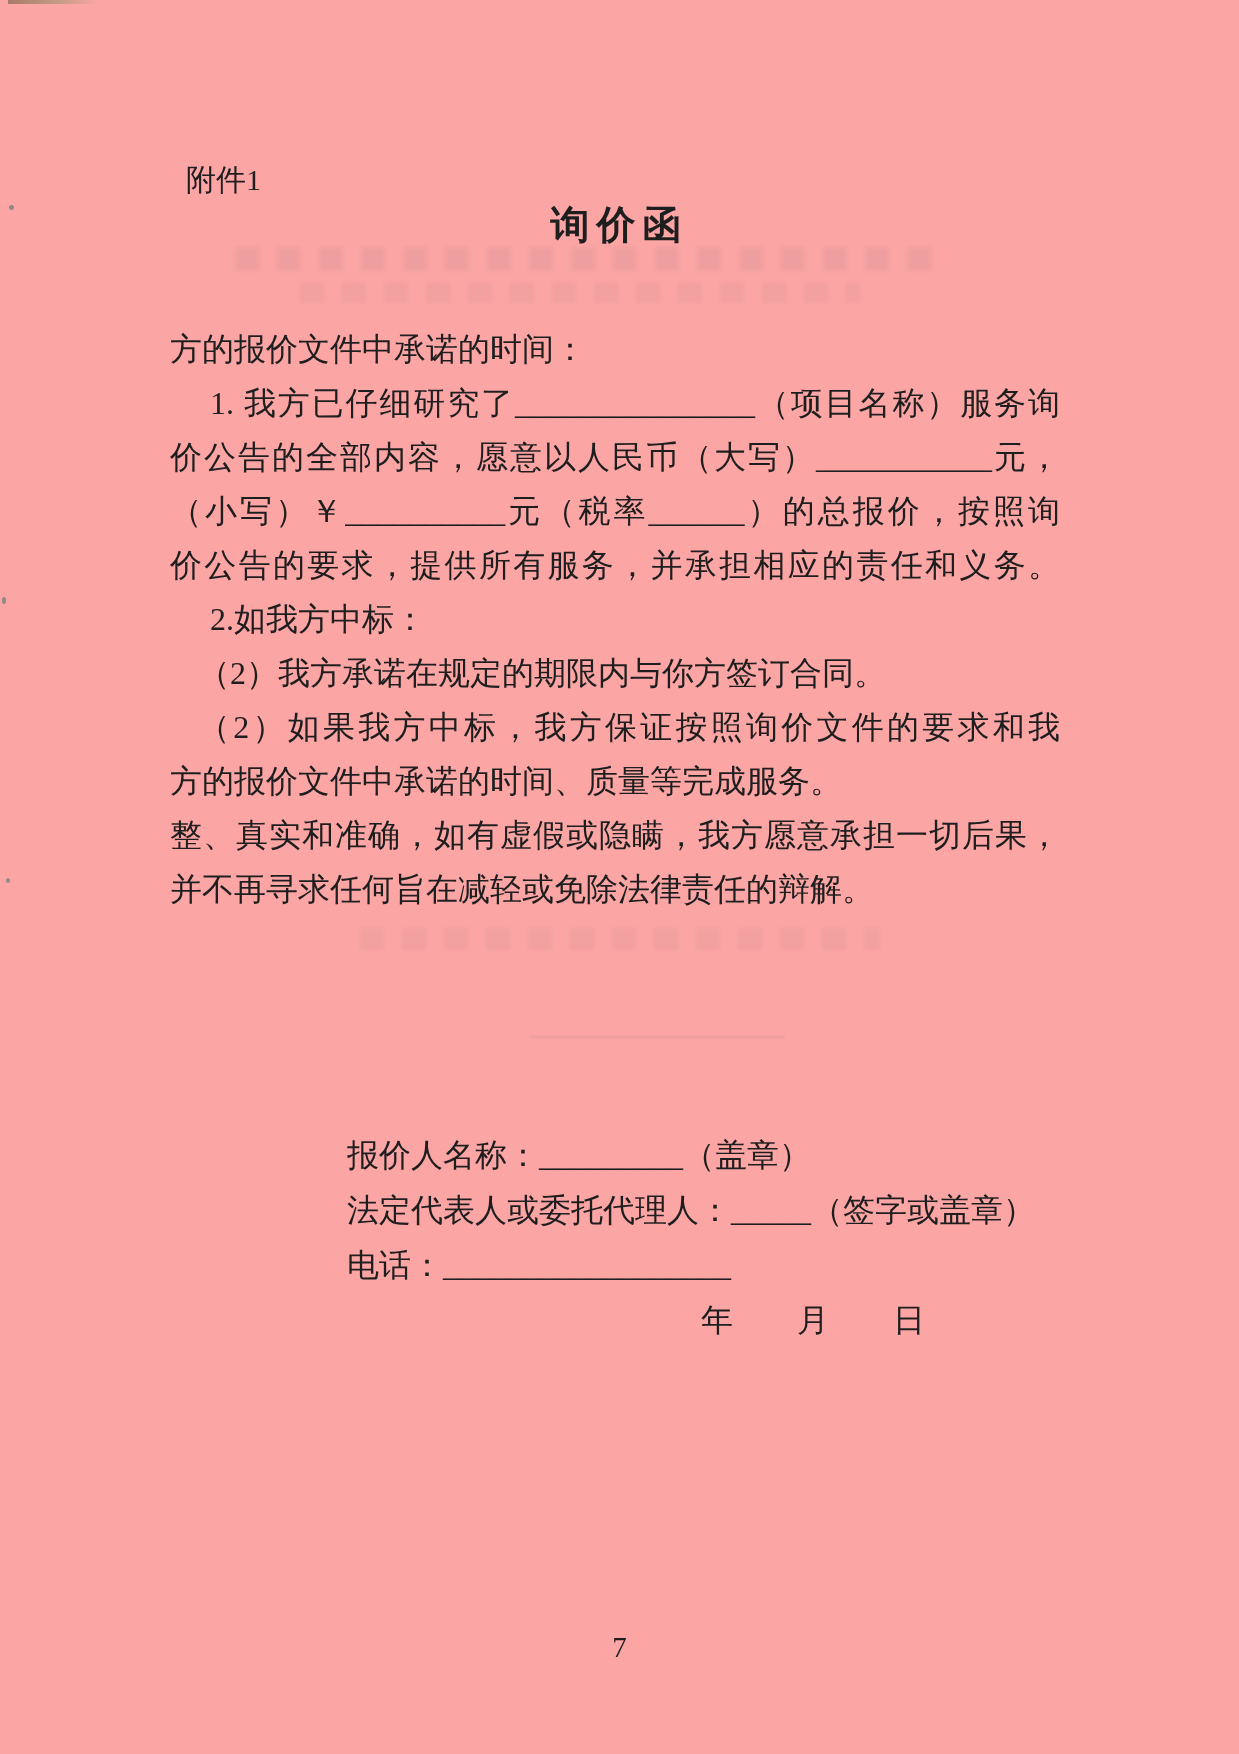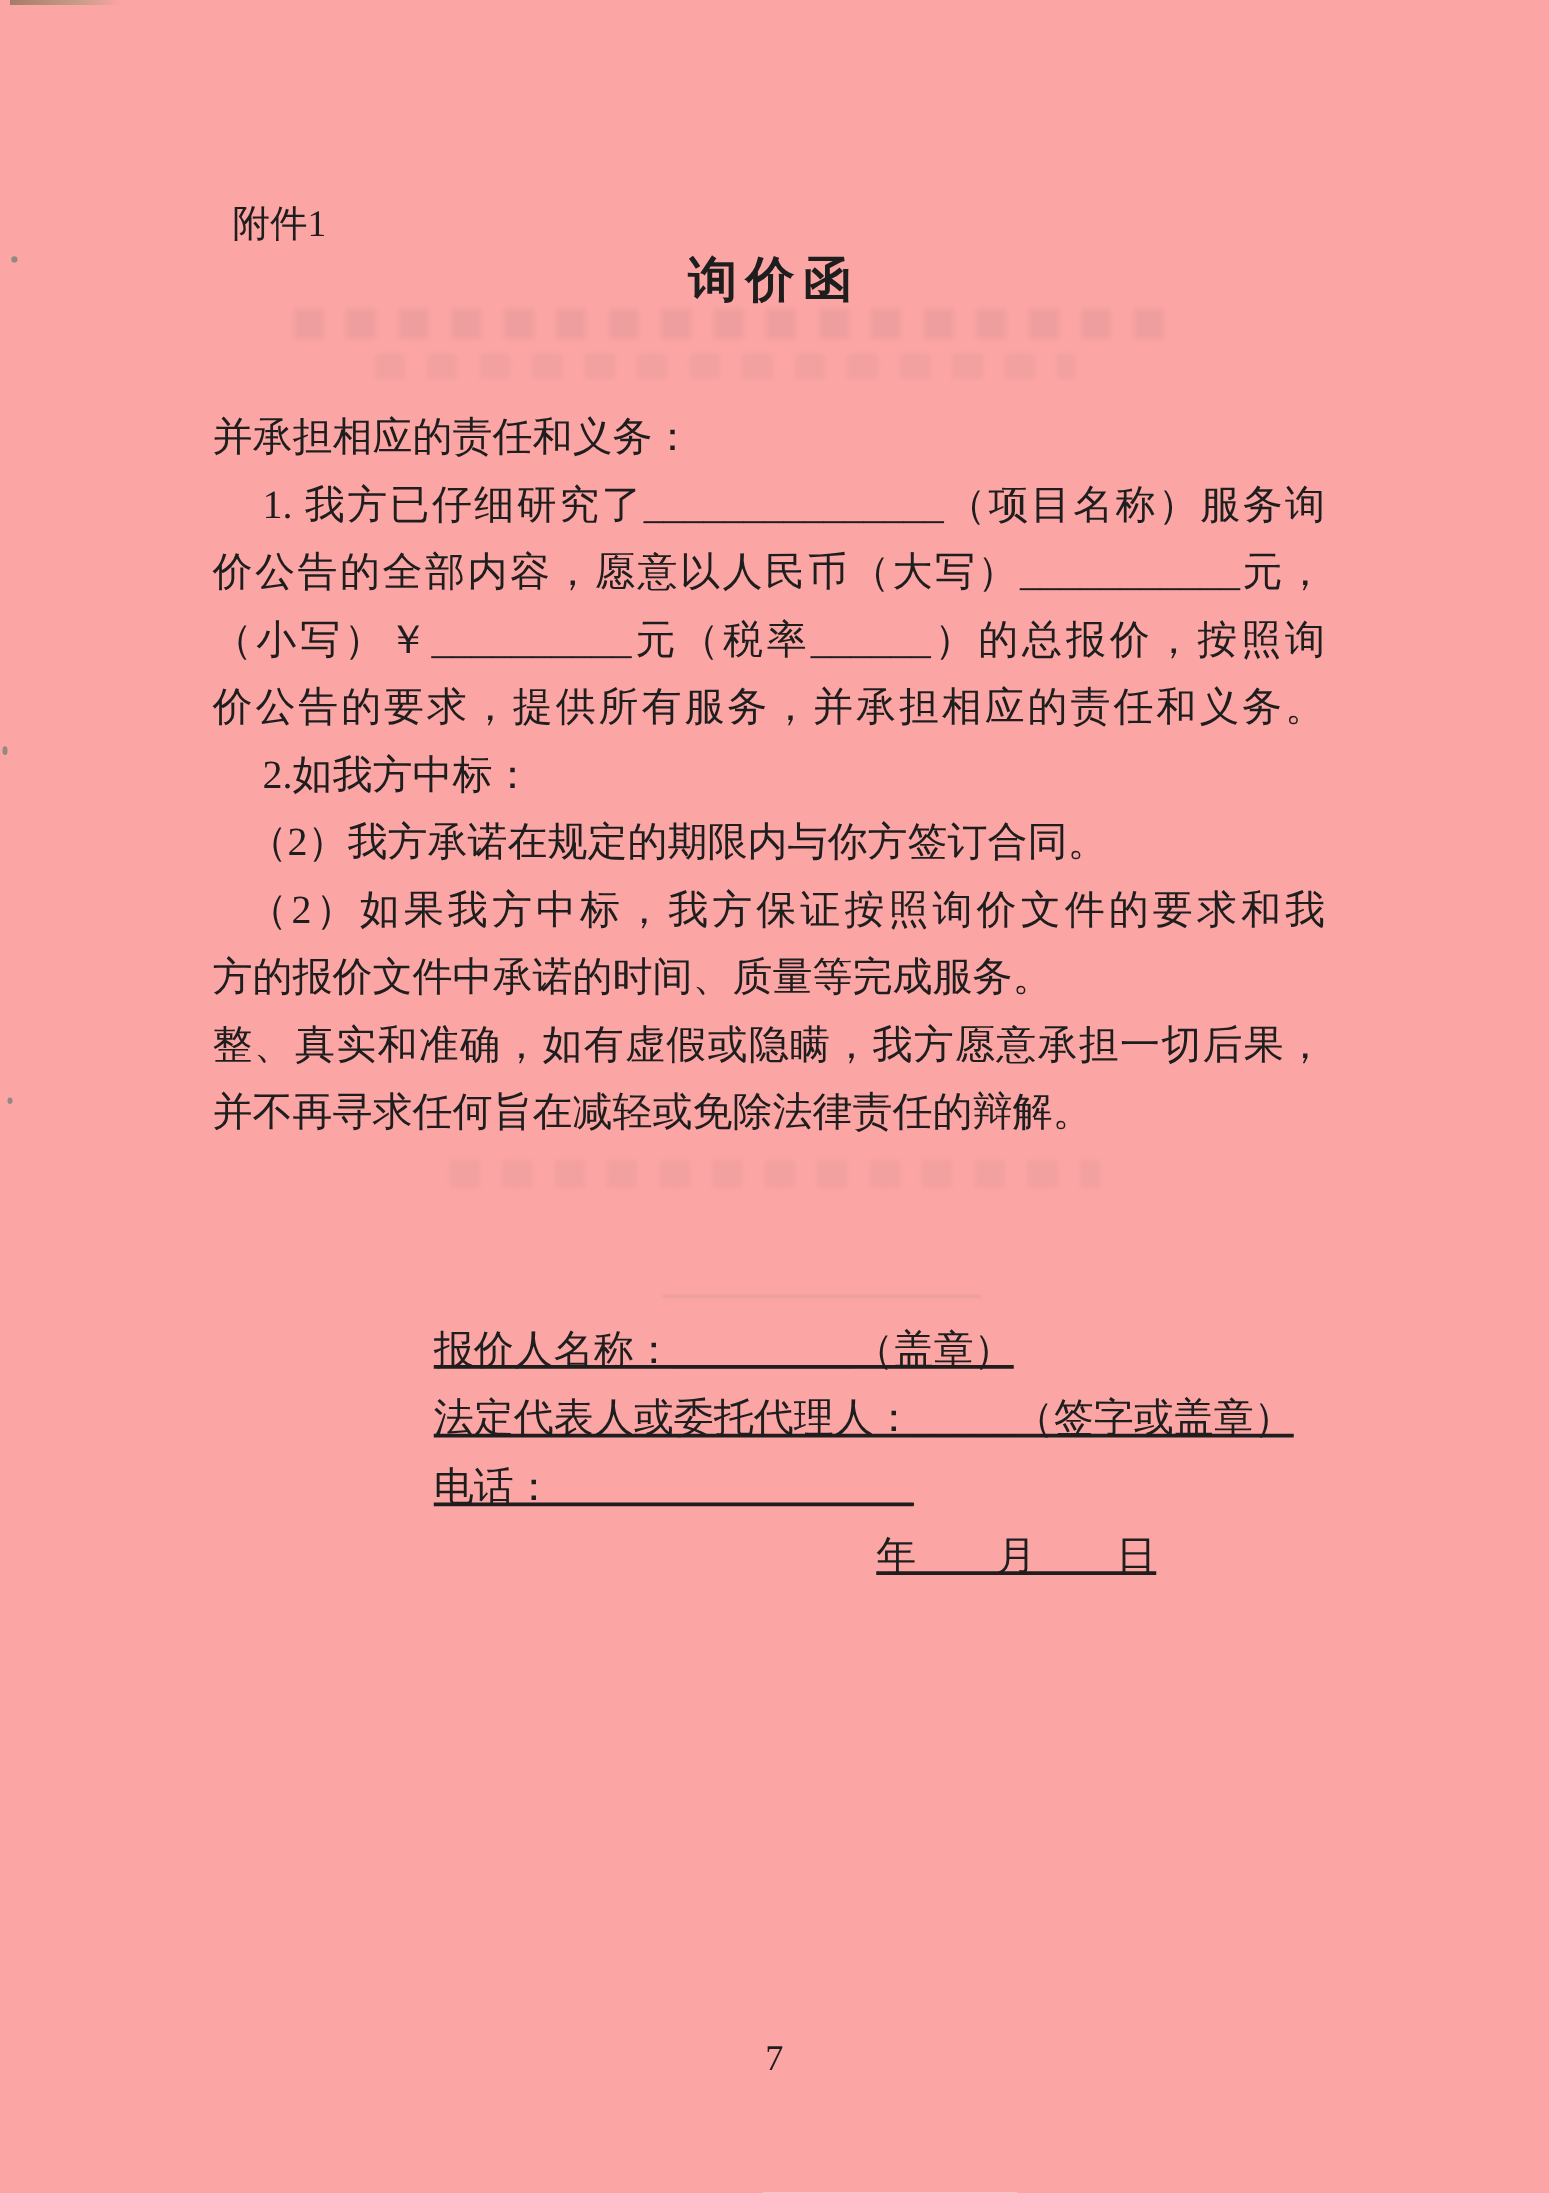--- a/index.html
+++ b/index.html
@@ -29,21 +29,21 @@
   .attachment{position:absolute;left:186px;top:163px;font-size:30px;line-height:34px;}
   .title{position:absolute;left:0;top:200px;width:100%;margin:0;text-align:center;
     font-size:39px;font-weight:600;letter-spacing:7px;line-height:50px;}
   
   .body{position:absolute;left:170px;top:322px;width:890px;font-size:32px;}
   .line{height:54px;line-height:54px;white-space:normal;}
   .line.just{text-align:justify;text-align-last:justify;}
   .line.ind1{padding-left:40px;}
   .line.ind2{padding-left:28px;}
   
-  .signature{position:absolute;left:347px;top:1052px;width:760px;font-size:32px;text-decoration:underline;}
+  .signature{position:absolute;left:347px;top:1128px;width:760px;font-size:32px;}
   .sig-line{height:55px;line-height:55px;white-space:pre;}
   .date-line{height:55px;line-height:55px;white-space:pre;padding-left:172px;text-align:center;}
   
   .page-number{position:absolute;left:0;top:1630px;width:100%;text-align:center;
     font-size:29px;line-height:34px;}
 </style>
 </head>
 <body>
 
 <div class="page">
@@ -55,21 +55,21 @@
   <div class="ghost g1"></div>
   <div class="ghost g2"></div>
   <div class="ghost g3"></div>
   <div class="ghost-line"></div>
 
   <div class="attachment">附件1</div>
 
   <h1 class="title">询价函</h1>
 
   <div class="body">
-    <div class="line">并承担相应的责任和义务：</div>
+    <div class="line">方的报价文件中承诺的时间：</div>
     <div id="body-lines">
         <div class="line just ind1">1. 我方已仔细研究了_______________（项目名称）服务询</div>
         <div class="line just">价公告的全部内容，愿意以人民币（大写）___________元，</div>
         <div class="line just">（小写）￥__________元（税率______）的总报价，按照询</div>
         <div class="line just">价公告的要求，提供所有服务，并承担相应的责任和义务。</div>
         <div class="line ind1">2.如我方中标：</div>
         <div class="line ind2">（2）我方承诺在规定的期限内与你方签订合同。</div>
         <div class="line just ind2">（2）如果我方中标，我方保证按照询价文件的要求和我</div>
         <div class="line">方的报价文件中承诺的时间、质量等完成服务。</div>
         <div class="line just">整、真实和准确，如有虚假或隐瞒，我方愿意承担一切后果，</div>

